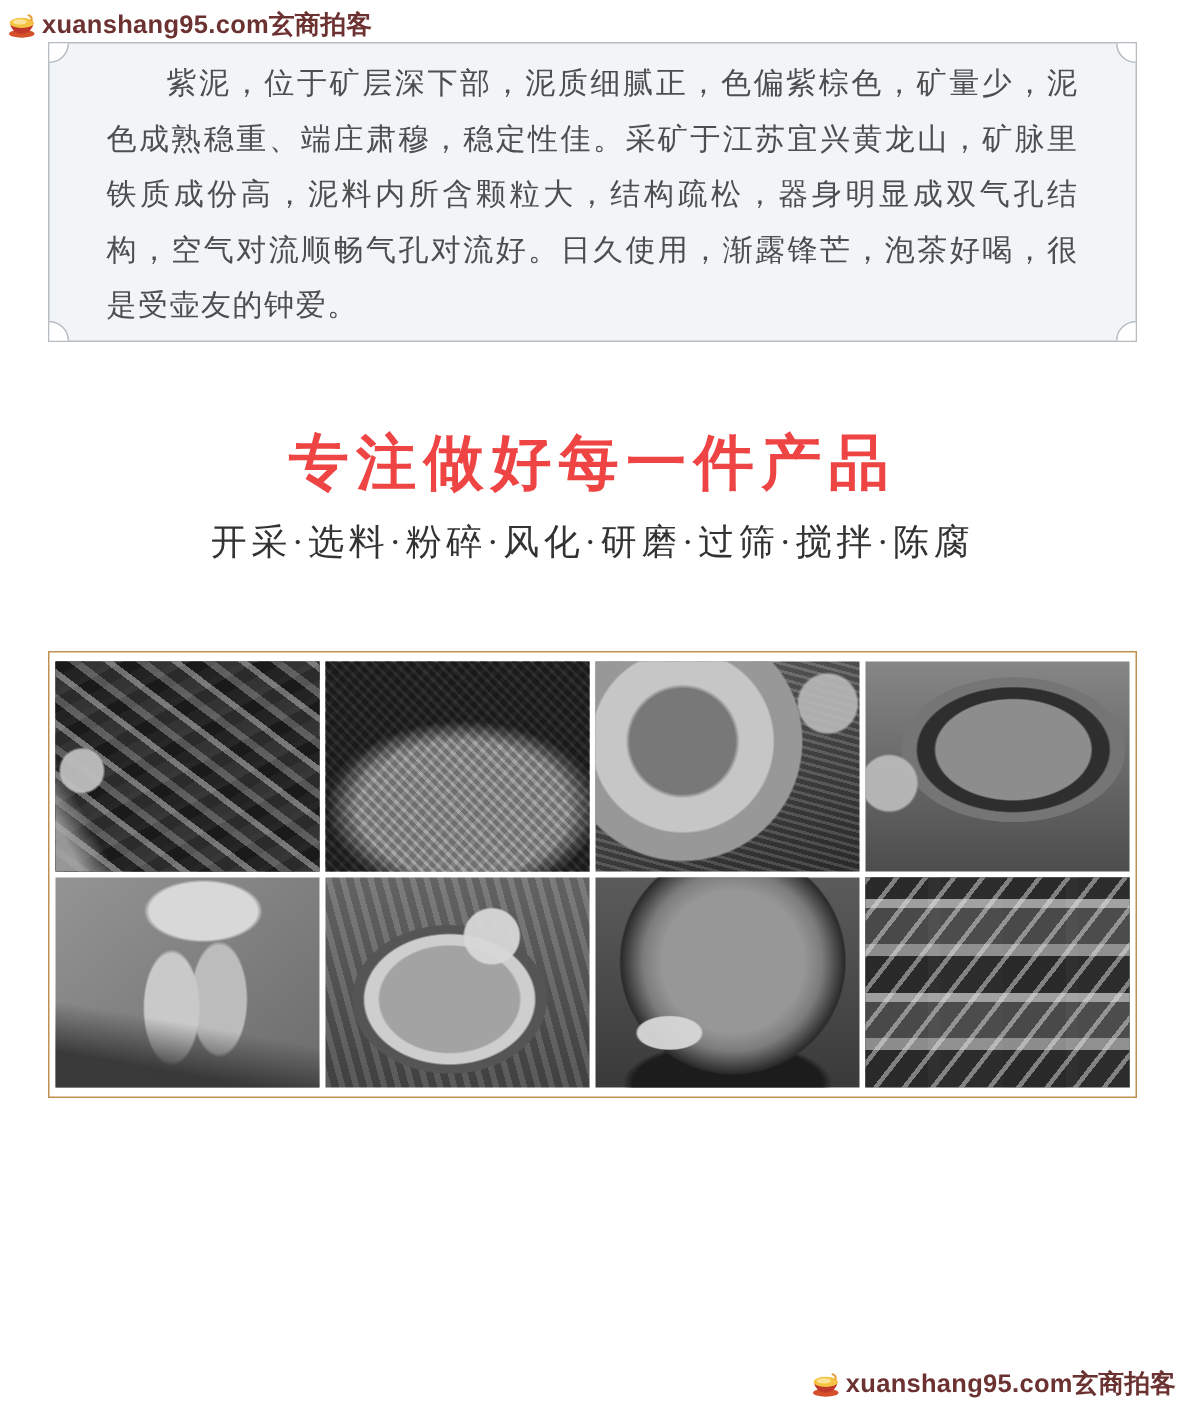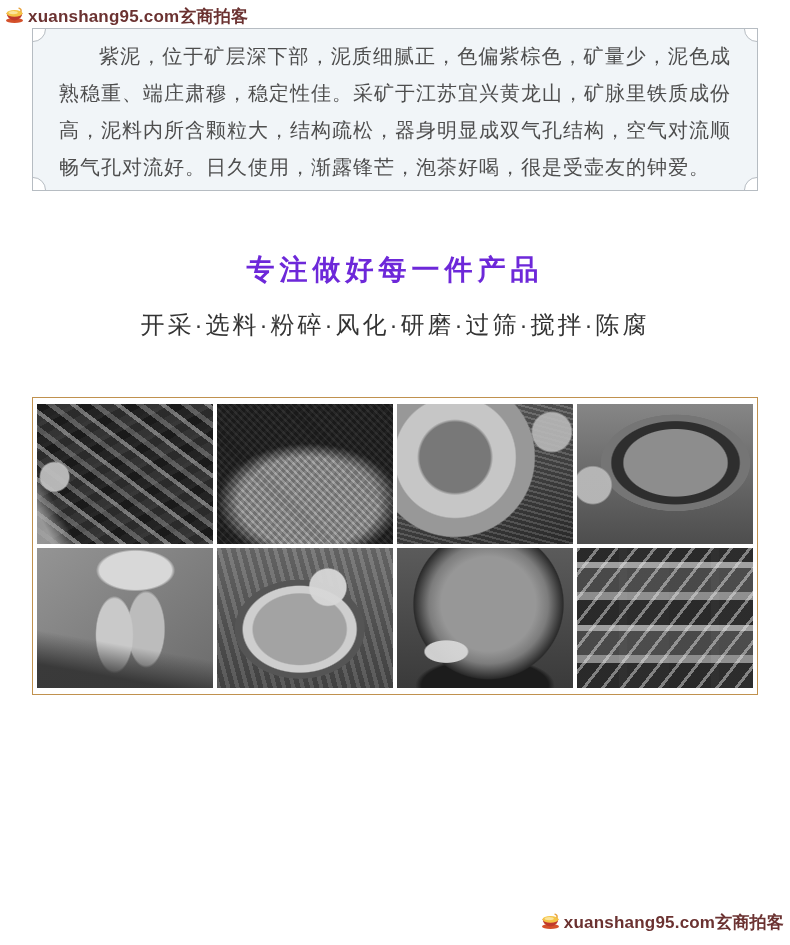--- a/index.html
+++ b/index.html
@@ -8,21 +8,21 @@
     width:790px;height:945px;
     margin:0 auto;
     background:#fff;
     overflow:hidden;
     font-family:"Liberation Sans","DejaVu Sans",sans-serif;
   }
 
   
   .watermark{
     position:absolute;
-    display:flex;align-items:flex-start;gap:3px;
+    display:flex;align-items:center;gap:3px;
     font-weight:bold;font-size:17px;
     color:#6b3231;
     letter-spacing:0.2px;
     white-space:nowrap;
   }
   .wm-top{left:4px;top:5px;}
   .wm-bottom{right:6px;top:911px;}
   .wm-icon{width:21px;height:19px;display:inline-block;flex:0 0 auto;}
 
   
@@ -37,21 +37,21 @@
     line-height:78px;
   }
 
   
   .intro-box{
     position:relative;
     margin:28px 32px 0;
     background:#f1f5f8;
     border:1px solid #b6bcc2;
     overflow:hidden;
-    padding:9px 26px 4px;
+    padding:9px 38px 4px;
   }
   .intro-box p{
     margin:0;
     font-size:20px;
     line-height:37px;
     letter-spacing:1px;
     color:#4e4e4e;
     text-align:justify;
     text-indent:2em;
   }
@@ -64,31 +64,31 @@
   }
   .notch.tl{top:-13px;left:-13px;}
   .notch.tr{top:-13px;right:-13px;}
   .notch.bl{bottom:-13px;left:-13px;}
   .notch.br{bottom:-13px;right:-13px;}
 
   
   .process-title{
     margin:56px 0 0;
     text-align:center;
-    font-family:Liberation Mono, monospace;
-    font-size:28px;
+    font-family:Liberation Serif, serif;
+    font-size:40px;
     font-weight:700;
     letter-spacing:5px;
-    color:#6d28d9;
+    color:#ef4444;
     line-height:50px;
   }
   .process-subtitle{
     margin:13px 0 0;
     text-align:center;
-    font-family:Liberation Sans, sans-serif;
+    font-family:Liberation Serif, serif;
     font-size:24px;
     letter-spacing:3px;
     color:#333;
     line-height:30px;
   }
 
   
   .gallery{
     margin:57px 32px 0;
     border:1px solid #c0914e;

